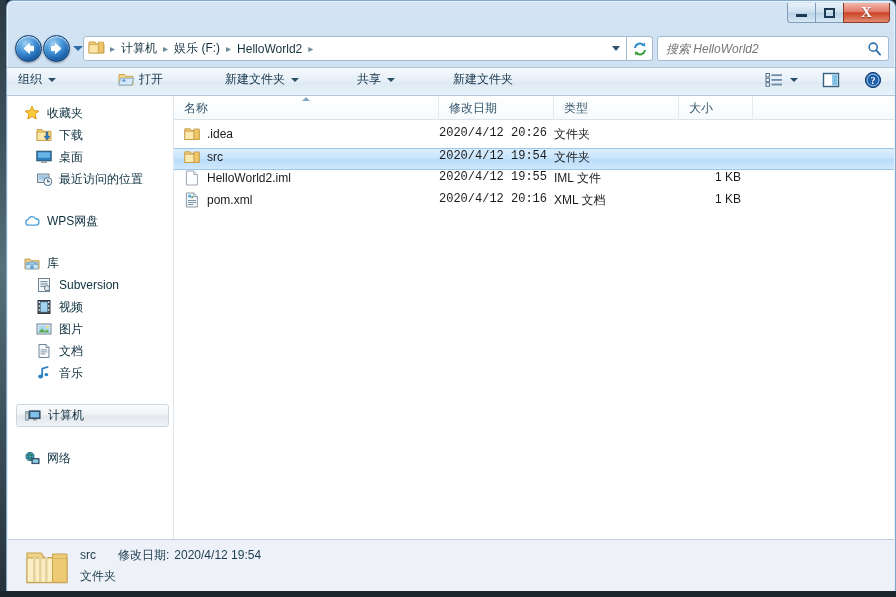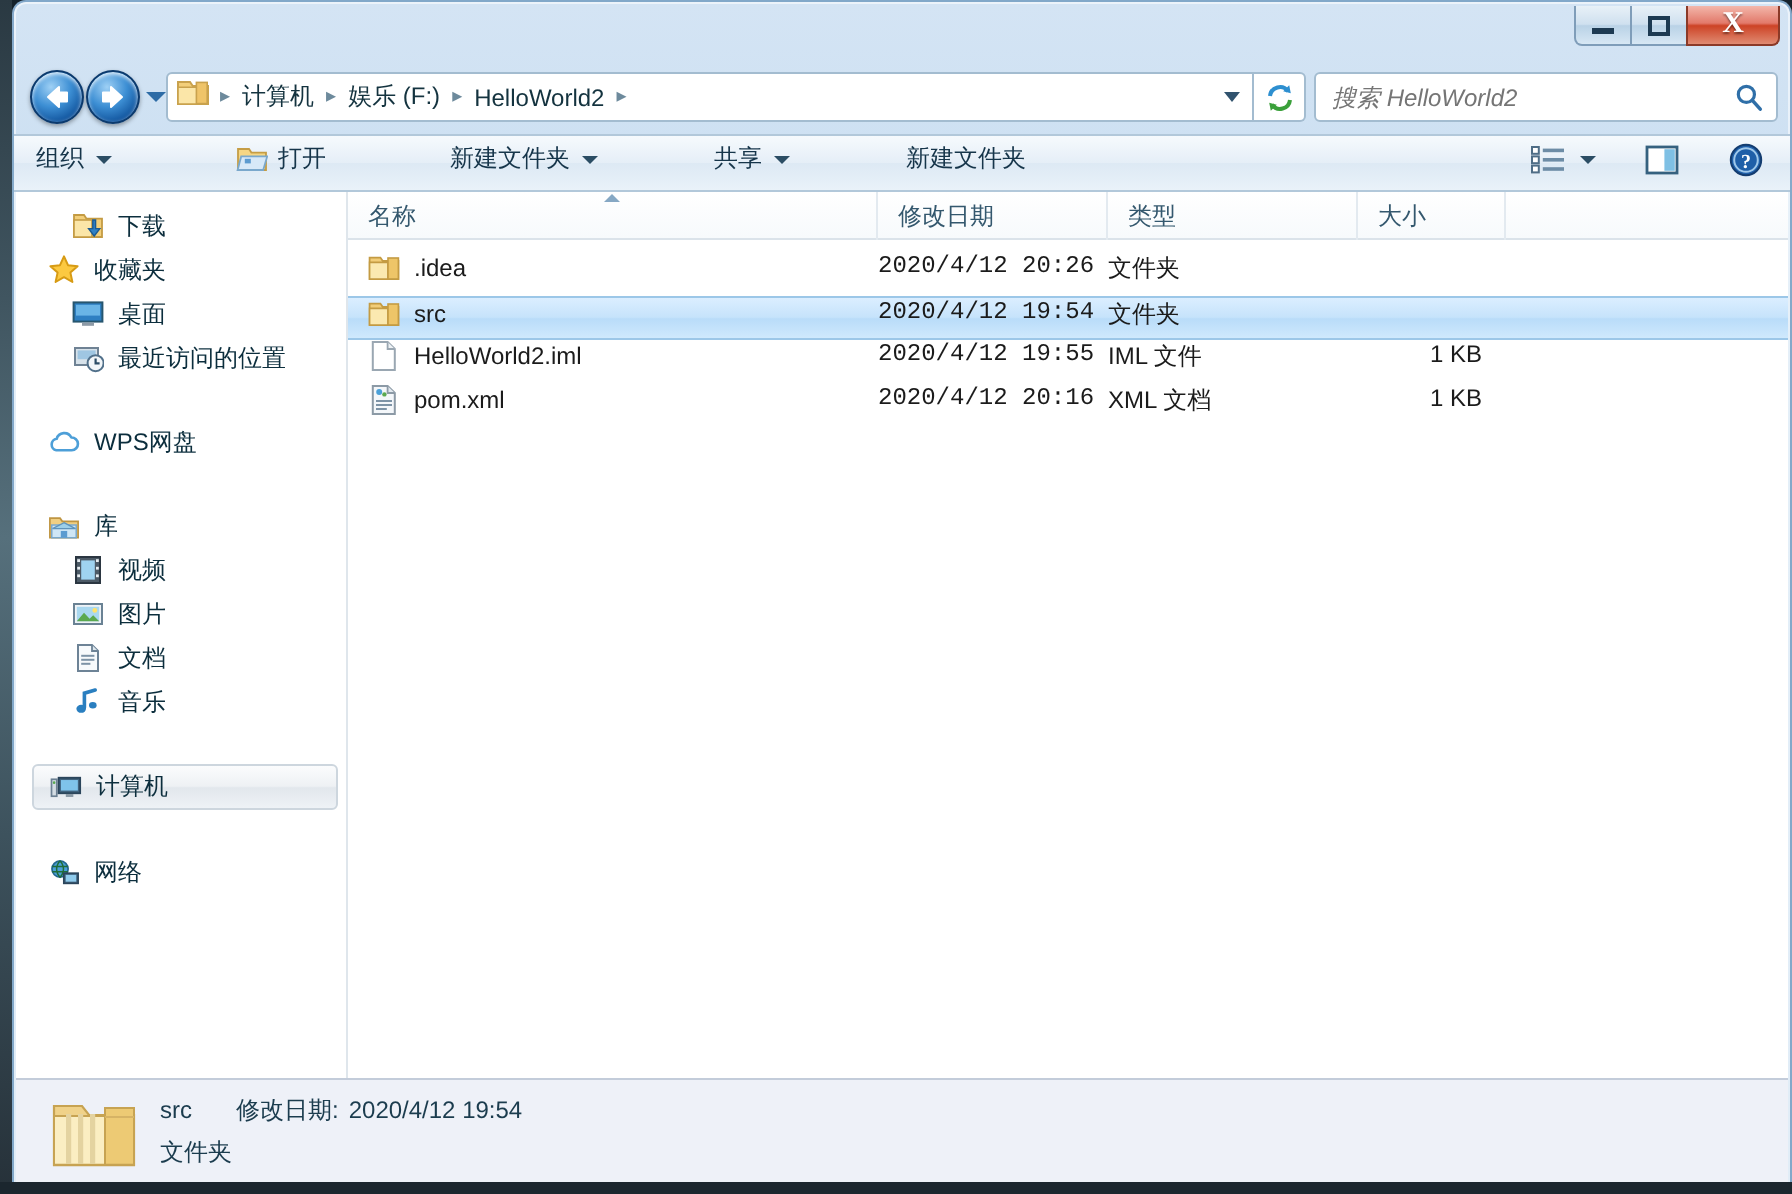--- a/index.html
+++ b/index.html
@@ -371,38 +371,38 @@
         </svg>
       </div>
     </div>
   </div>
 
   <div id="body">
 
     <div id="sidebar">
 
       <div class="nav-group">
+        <div class="nav-item">
+          <span class="nav-ico">
+            <svg width="16" height="16" viewBox="0 0 16 16">
+              <path d="M8 1.2 L10 5.6 L14.8 6.1 L11.2 9.3 L12.2 14 L8 11.6 L3.8 14 L4.8 9.3 L1.2 6.1 L6 5.6 Z" fill="#fcc941" stroke="#d79b14" stroke-width="1" stroke-linejoin="round"></path>
+            </svg>
+          </span>
+          <span>收藏夹</span>
+        </div>
+
         <div class="nav-item child">
           <span class="nav-ico">
             <svg width="16" height="16" viewBox="0 0 16 16">
               <path d="M1 2.5 h5 l1.2 1.8 H15 v9.2 H1 Z" fill="#f3cf7a" stroke="#c49b43" stroke-width=".9"></path>
               <path d="M1 5 h9 v8.5 H1 Z" fill="#fbe6a8" stroke="#c49b43" stroke-width=".8"></path>
               <path d="M11.8 5 v4.3 h2.1 L11.1 13 L8.3 9.3 h2.1 V5 Z" fill="#2f80c4" stroke="#1b5a92" stroke-width=".7"></path>
             </svg>
           </span>
           <span>下载</span>
-        </div>
-
-        <div class="nav-item">
-          <span class="nav-ico">
-            <svg width="16" height="16" viewBox="0 0 16 16">
-              <path d="M8 1.2 L10 5.6 L14.8 6.1 L11.2 9.3 L12.2 14 L8 11.6 L3.8 14 L4.8 9.3 L1.2 6.1 L6 5.6 Z" fill="#fcc941" stroke="#d79b14" stroke-width="1" stroke-linejoin="round"></path>
-            </svg>
-          </span>
-          <span>收藏夹</span>
         </div>
 
         <div class="nav-item child">
           <span class="nav-ico">
             <svg width="16" height="16" viewBox="0 0 16 16">
               <rect x="0.8" y="2.2" width="14.4" height="9.6" fill="#2e7fc2" stroke="#27566f" stroke-width="1"></rect>
               <rect x="2" y="3.4" width="12" height="5.4" fill="#69b4e6"></rect>
               <rect x="5" y="12.3" width="6" height="1.6" fill="#8d9aa6"></rect>
             </svg>
           </span>
@@ -443,20 +443,32 @@
             <svg width="17" height="15" viewBox="0 0 17 15">
               <path d="M1 2.8 h5.4 l1.2 1.7 H16 v8.7 H1 Z" fill="#f0cf82" stroke="#bf9542" stroke-width=".9"></path>
               <path d="M2 6.4 h13 v6.8 H2 Z" fill="#cfe6f5" stroke="#7aa8cc" stroke-width=".8"></path>
               <path d="M8.5 5.2 L14.6 8.4 H2.4 Z" fill="#9ccfe9" stroke="#5e93bb" stroke-width=".7"></path>
               <rect x="6.8" y="9.6" width="3.4" height="3.6" fill="#5b9bd0"></rect>
             </svg>
           </span>
           <span>库</span>
         </div>
 
+        <div class="nav-item child">
+          <span class="nav-ico">
+            <svg width="16" height="16" viewBox="0 0 16 16">
+              <rect x="2.5" y="1.5" width="11" height="13" fill="#f5f8fa" stroke="#6d8396" stroke-width="1"></rect>
+              <rect x="4.4" y="4" width="7.2" height="1.2" fill="#7d93a6"></rect>
+              <rect x="4.4" y="6.4" width="7.2" height="1.2" fill="#7d93a6"></rect>
+              <rect x="4.4" y="8.8" width="5" height="1.2" fill="#7d93a6"></rect>
+              <circle cx="11" cy="11.2" r="2.6" fill="#dfe8ee" stroke="#5c7386" stroke-width=".9"></circle>
+            </svg>
+          </span>
+          <span>Subversion</span>
+        </div>
 
         <div class="nav-item child">
           <span class="nav-ico">
             <svg width="16" height="16" viewBox="0 0 16 16">
               <rect x="2" y="1.5" width="12" height="13" fill="#4c5a66" stroke="#2b3641" stroke-width="1"></rect>
               <rect x="4.6" y="3.2" width="6.8" height="9.6" fill="#9fd3f0"></rect>
               <rect x="2.6" y="2.6" width="1.4" height="1.4" fill="#e8eef2"></rect>
               <rect x="2.6" y="6.4" width="1.4" height="1.4" fill="#e8eef2"></rect>
               <rect x="2.6" y="10.2" width="1.4" height="1.4" fill="#e8eef2"></rect>
               <rect x="12" y="2.6" width="1.4" height="1.4" fill="#e8eef2"></rect>

